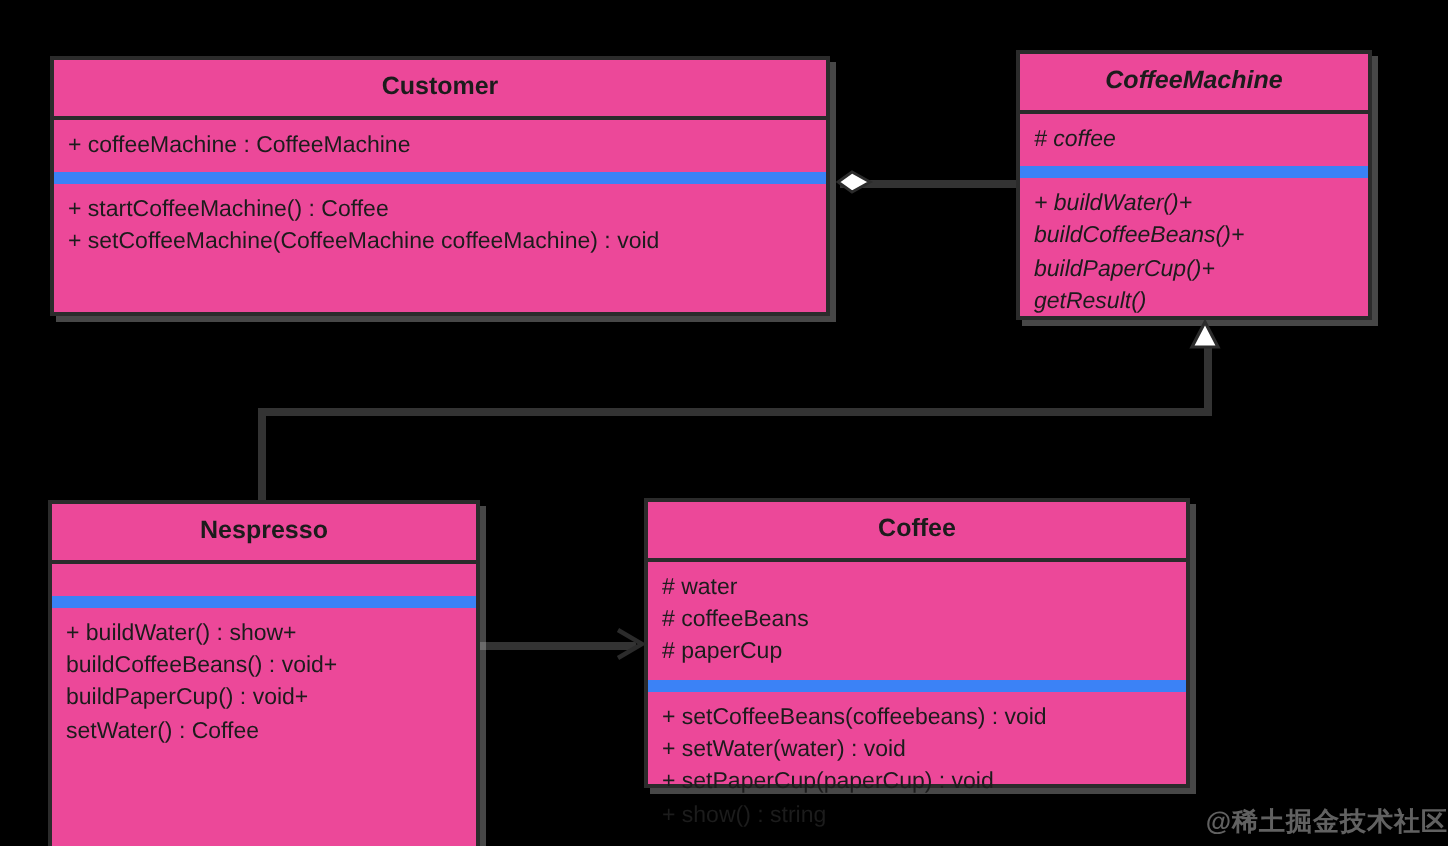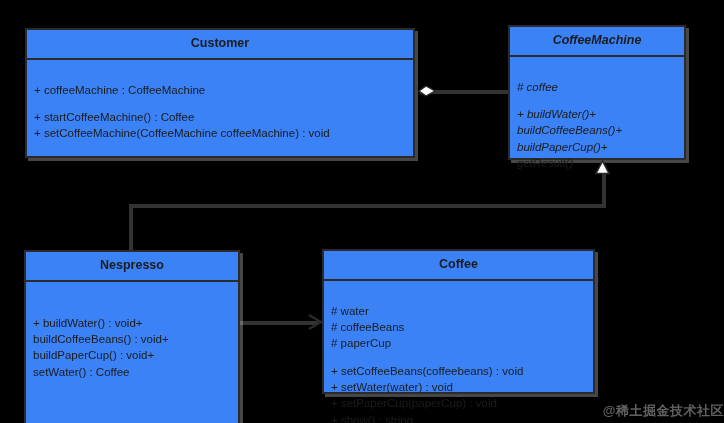--- a/index.html
+++ b/index.html
@@ -20,44 +20,44 @@
     position: absolute;
     left: 0; top: 0;
     width: 724px;
     height: 423px;
     background: #000000;
   }
 
   
   .uml-class {
     position: absolute;
-    background: #3b82f6;
+    background: #ec4899;
     border: 2px solid #2b2b2b;
     box-sizing: border-box;
     box-shadow: 3px 3px 0 rgba(255,255,255,0.28);
     z-index: 5;
   }
   .cls-title {
     text-align: center;
     font-size: 12.5px;
     font-weight: bold;
     color: #1c1c1c;
     padding: 7px 4px 7px 4px;
     border-bottom: 2px solid #2b2b2b;
     box-sizing: border-box;
     line-height: 1.1;
   }
   .cls-title.abstract {
     font-style: italic;
     font-weight: bold;
   }
   .cls-attrs {
-    border-bottom: 1px solid #3b82f6;
+    border-bottom: 6px solid #3b82f6;
     box-sizing: border-box;
-    padding: 22px 7px 5px 7px;
+    padding: 5px 7px 5px 7px;
   }
   .cls-ops {
     box-sizing: border-box;
     padding: 5px 7px 6px 7px;
   }
   .member {
     font-size: 11.5px;
     color: #1c1c1c;
     line-height: 1.42;
     white-space: pre-wrap;
@@ -154,21 +154,21 @@
       <div class="member">buildCoffeeBeans()+</div>
       <div class="member">buildPaperCup()+</div>
       <div class="member">getResult()</div>
     </div>
   </div>
 
   <div class="uml-class" style="left:24px; top:250px; width:216px; height:186px;">
     <div class="cls-title">Nespresso</div>
     <div class="cls-attrs empty-compartment"></div>
     <div class="cls-ops">
-      <div class="member">+ buildWater() : void+</div>
+      <div class="member">+ buildWater() : show+</div>
       <div class="member">buildCoffeeBeans() : void+</div>
       <div class="member">buildPaperCup() : void+</div>
       <div class="member">setWater() : Coffee</div>
     </div>
   </div>
 
   <div class="uml-class" style="left:322px; top:249px; width:273px; height:145px;">
     <div class="cls-title">Coffee</div>
     <div class="cls-attrs">
       <div class="member"># water</div>

